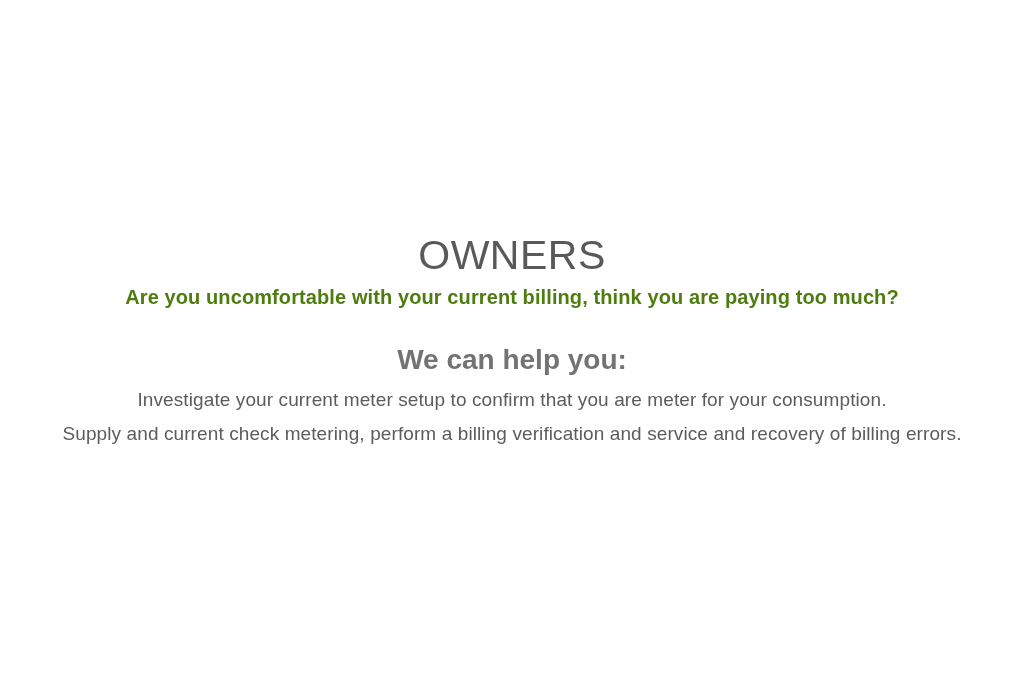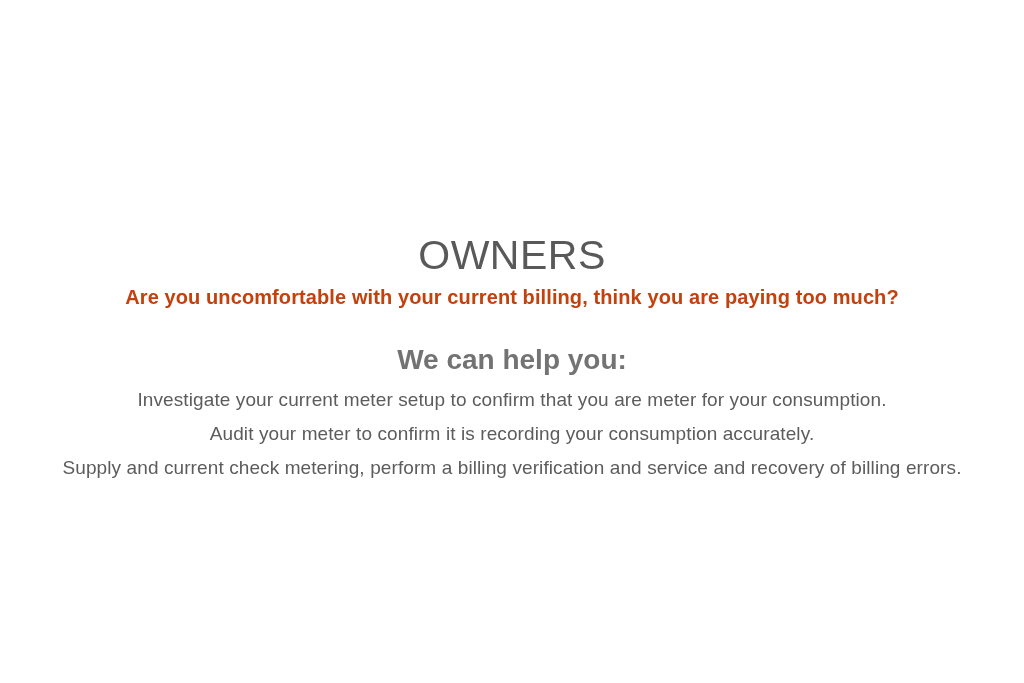--- a/index.html
+++ b/index.html
@@ -30,21 +30,21 @@
     font-weight: 400;
     color: #595959;
     letter-spacing: 0.5px;
   }
   .subtitle {
     margin: 0;
     margin-top: 7px;
     font-size: 20px;
     line-height: 26px;
     font-weight: 700;
-    color: #c2410c;
+    color: #4d7c0f;
     letter-spacing: 0.1px;
   }
   .help-heading {
     margin: 0;
     margin-top: 33px;
     font-size: 28px;
     line-height: 34px;
     font-weight: 700;
     color: #737373;
   }
@@ -66,17 +66,16 @@
 </head>
 <body>
 
 <div class="page">
   <div class="content">
     <h1 class="main-title">OWNERS</h1>
     <p class="subtitle">Are you uncomfortable with your current billing, think you are paying too much?</p>
     <h2 class="help-heading">We can help you:</h2>
     <ul class="services">
       <li class="service-line">Investigate your current meter setup to confirm that you are meter for your consumption.</li>
-      <li class="service-line">Audit your meter to confirm it is recording your consumption accurately.</li>
       <li class="service-line">Supply and current check metering, perform a billing verification and service and recovery of billing errors.</li>
     </ul>
   </div>
 </div>
 
 </body></html>

